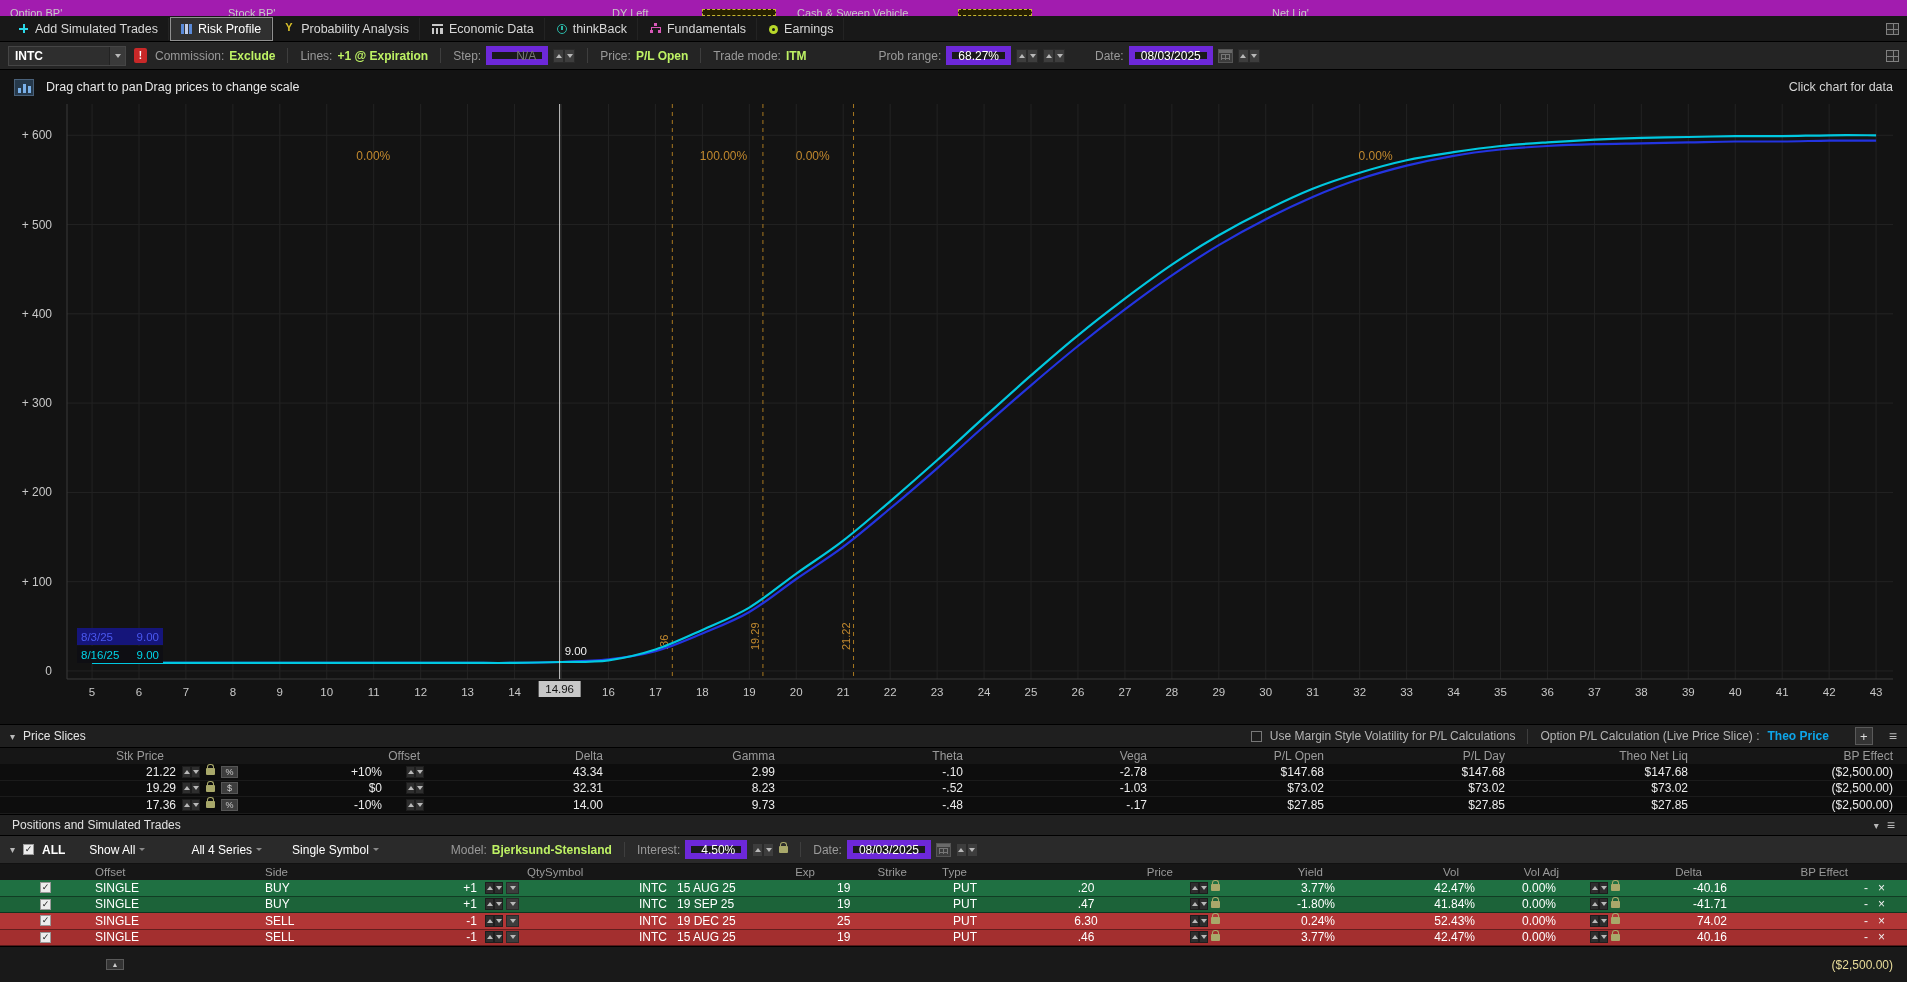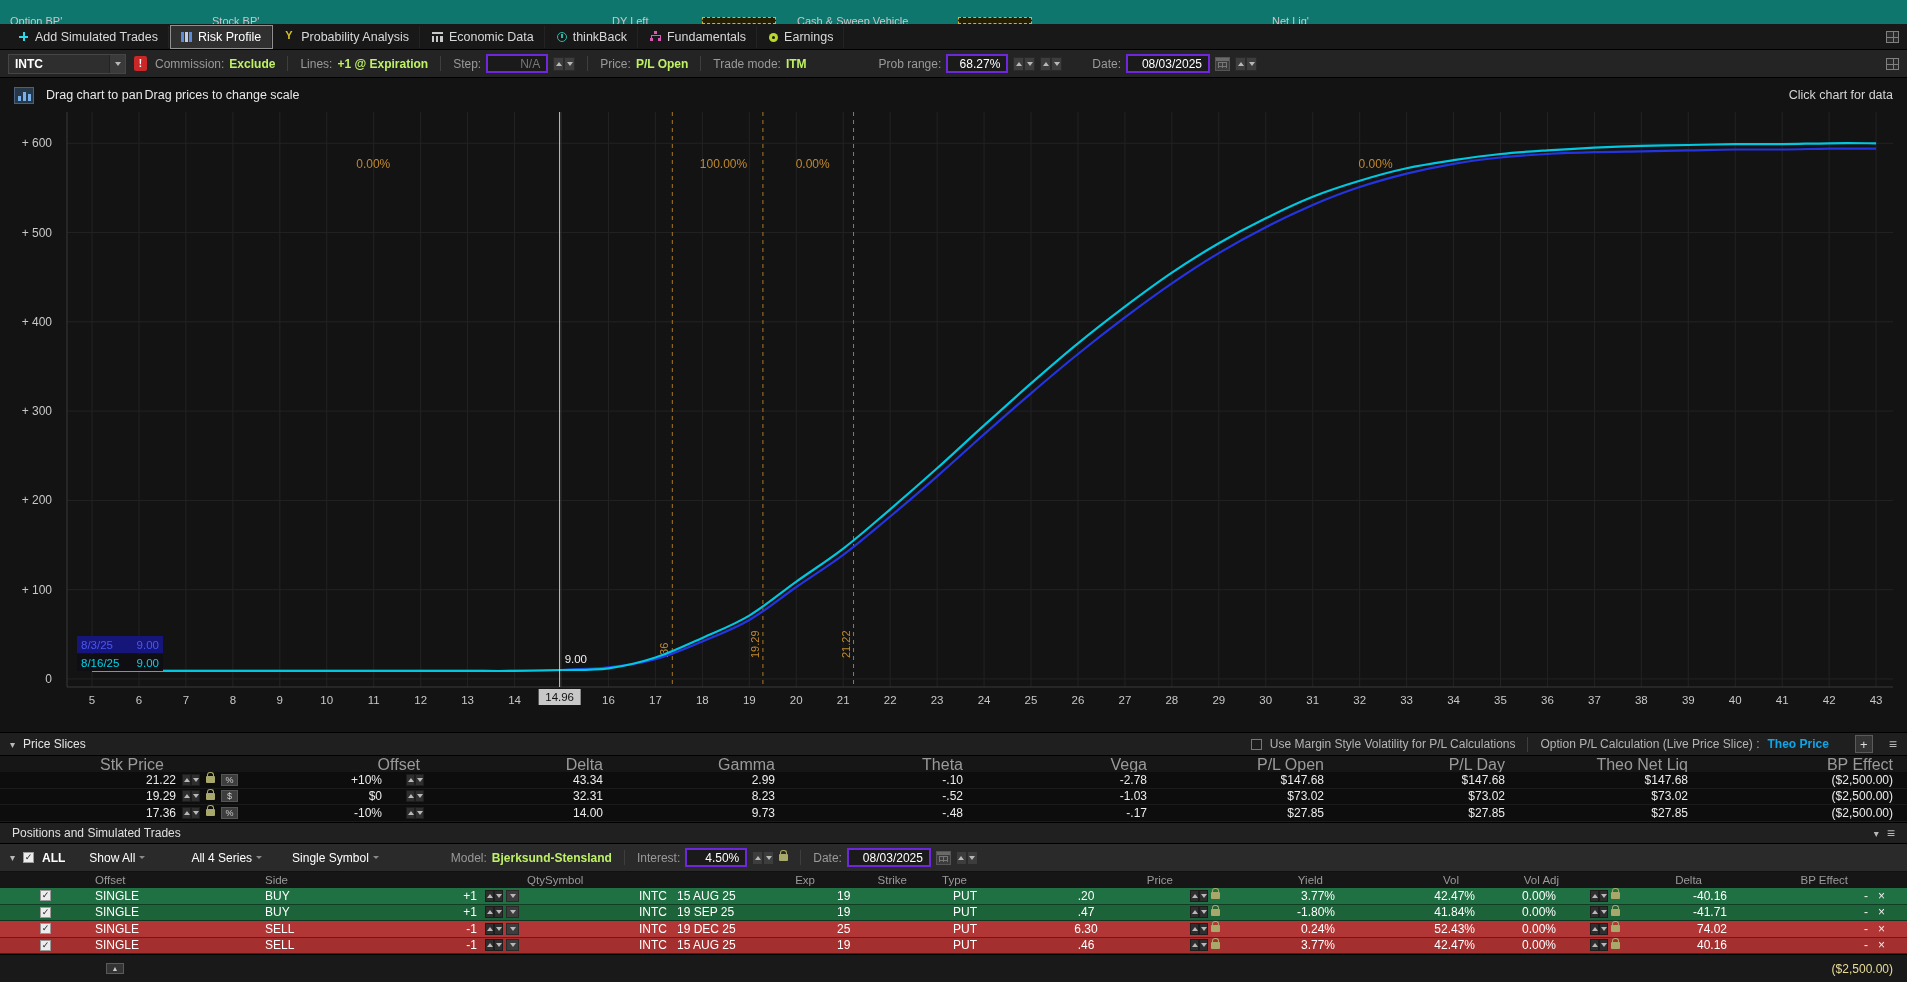--- a/index.html
+++ b/index.html
@@ -1,21 +1,21 @@
 <!DOCTYPE html>
 <html><head>
 <meta charset="utf-8">
 <style>
   *{margin:0;padding:0;box-sizing:border-box}
   html,body{width:1907px;height:982px;overflow:hidden;background:#0c0c0c;
     font-family:"Liberation Sans","DejaVu Sans",sans-serif;color:#ddd;font-size:12px}
   .app{width:1907px;height:982px;display:flex;flex-direction:column;background:#0c0c0c}
 
   
-  .top-strip{flex:none;height:24px;background:#0f766e;position:relative;overflow:hidden}
+  .top-strip{flex:none;height:16px;background:#a21caf;position:relative;overflow:hidden}
   .ts-item{position:absolute;bottom:-3px;font-size:11px;color:#c8c8c8;white-space:nowrap}
   .ts-mask{position:absolute;bottom:0;height:7px;width:74px;border:1px dashed #c8b830;background:#262000}
 
   
   .menubar{flex:none;height:24px;background:#2b2b2b;display:flex;align-items:center;padding:0 10px;border-bottom:1px solid #0a0a0a}
   .menu-items{display:flex;align-items:center;gap:4px}
   .menu-item{padding:3px 12px;color:#c6c6c6;font-size:12.5px;cursor:default;border-radius:2px}
   .menu-item.active{background:#4d4d4d;color:#fff}
   .menubar-right{margin-left:auto;display:flex;align-items:center;gap:6px;color:#ececec;font-size:12.5px}
   .od-icon{width:12px;height:12px;border:2px solid #2ab8c8;border-left-color:transparent;border-radius:50%;position:relative}
@@ -47,21 +47,21 @@
   .toolbar{flex:none;height:28px;background:#242424;display:flex;align-items:center;padding:0 8px;gap:8px;border-bottom:1px solid #000}
   .tgroup{display:flex;align-items:center;gap:5px;white-space:nowrap}
   .tlabel{color:#9a9a9a}
   .tvalue{color:#bef264;font-weight:bold}
   .combo{display:flex;align-items:center;background:#2e2e2e;border:1px solid #454545;height:20px;width:118px}
   .combo-val{flex:1;padding:0 6px;color:#fff;font-weight:bold}
   .combo-arrow{width:16px;height:100%;background:#3a3a3a;border-left:1px solid #222;display:flex;align-items:center;justify-content:center}
   .alert-badge{background:#c82828;color:#fff;width:13px;height:15px;display:flex;align-items:center;justify-content:center;font-size:10px;font-weight:bold;border-radius:2px}
   .alert-badge::before{content:'!'}
   .vsep{width:1px;height:15px;background:#3e3e3e;margin:0 4px;flex:none}
-  .tb-input{background:#1a1a1a;border:2px solid #6d28d9;color:#fff;height:19px;display:inline-flex;align-items:center;justify-content:flex-end;padding:0 6px;min-width:62px}
+  .tb-input{background:#1a1a1a;border:6px solid #6d28d9;color:#fff;height:19px;display:inline-flex;align-items:center;justify-content:flex-end;padding:0 6px;min-width:62px}
   .tb-input.disabled{color:#777}
   .stepper{display:inline-flex;height:14px;flex:none}
   .stepper .st{width:11px;background:#3d3d3d;border:1px solid #2a2a2a;display:flex;align-items:center;justify-content:center}
   .stepper.sm{height:12px}
   .stepper.sm .st{width:9px}
   .tri-up{width:0;height:0;border-left:3.5px solid transparent;border-right:3.5px solid transparent;border-bottom:4px solid #b8b8b8}
   .tri-dn{width:0;height:0;border-left:3.5px solid transparent;border-right:3.5px solid transparent;border-top:4px solid #b8b8b8}
   .cal-icon{width:15px;height:14px;background:#3c3c3c;border:1px solid #555;position:relative;flex:none}
   .cal-icon::after{content:'';position:absolute;top:0;left:0;right:0;height:3px;background:#6a6a6a}
   .cal-icon::before{content:'';position:absolute;top:4px;left:2px;right:2px;bottom:2px;background:linear-gradient(#777 1px,transparent 1px),linear-gradient(90deg,#777 1px,transparent 1px);background-size:4px 4px}
@@ -80,21 +80,21 @@
 
   
   .slices-header{flex:none;height:24px;background:#1f1f1f;display:flex;align-items:center;padding:0 10px;gap:8px;border-top:1px solid #000;border-bottom:1px solid #000}
   .chev{color:#b8b8b8;font-size:10px}
   .sh-title{color:#e4e4e4}
   .sh-note{color:#b4b4b4}
   .sh-calc-val{color:#0ea5e9;font-weight:bold}
   .mini-square{width:11px;height:11px;border:1px solid #777;background:#1c1c1c;flex:none}
   .plus-btn{width:18px;height:18px;background:#343434;border:1px solid #5a5a5a;color:#ddd;display:flex;align-items:center;justify-content:center;font-size:13px;margin-left:18px}
   .menu-btn{color:#b8b8b8;font-size:14px;margin-left:8px}
-  .slices-colhead{flex:none;height:16px;display:grid;grid-template-columns:240px 190px 175px 172px 188px 184px 177px 181px 183px 1fr;align-items:center;background:#161616;color:#9a9a9a;font-size:16px}
+  .slices-colhead{flex:none;height:16px;display:grid;grid-template-columns:240px 190px 175px 172px 188px 184px 177px 181px 183px 1fr;align-items:center;background:#161616;color:#9a9a9a;font-size:12px}
   .slices-colhead .shc{text-align:right;padding-right:2px}
   .shc1{padding-right:76px!important}.shc2{padding-right:10px!important}.shc10{padding-right:14px!important}
   .slices-body{flex:none;height:50px}
   .slices-row{height:16.5px;display:grid;grid-template-columns:240px 190px 175px 172px 188px 184px 177px 181px 183px 1fr;align-items:center;background:#0d0d0d;border-bottom:1px solid #1b1b1b;color:#ececec}
   .slices-row .c1{display:flex;justify-content:flex-end;align-items:center;gap:6px;padding-right:2px}
   .slices-row .c2{display:flex;justify-content:flex-end;align-items:center;padding-right:6px}
   .slices-row .c2 .stepper{margin-left:24px}
   .slices-row .r{text-align:right;padding-right:2px}
   .slices-row .c10{padding-right:14px}
   .badge{min-width:17px;height:12px;background:#3d3d3d;border:1px solid #555;color:#ccc;font-size:9px;display:inline-flex;align-items:center;justify-content:center;padding:0 2px;flex:none}
@@ -146,21 +146,21 @@
   .expander{width:18px;height:11px;background:#333;border:1px solid #5a5a5a;font-size:7px;color:#ccc;display:flex;align-items:center;justify-content:center;margin-left:92px}
   .bb-total{margin-left:auto;color:#e8dc9a}
 </style>
 </head>
 <body>
 
 <div class="app">
 
   <div class="top-strip" id="top-strip">
       <span class="ts-item" style="left:10px">Option BP'</span>
-      <span class="ts-item" style="left:212px">Stock BP'</span>
+      <span class="ts-item" style="left:228px">Stock BP'</span>
       <span class="ts-item" style="left:612px">DY Left</span>
       <span class="ts-item" style="left:797px">Cash &amp; Sweep Vehicle</span>
       <span class="ts-item" style="left:1272px">Net Liq'</span>
       <span class="ts-mask" style="left:702px"></span>
       <span class="ts-mask" style="left:958px"></span>
     </div>
 
 
   <div class="subtabs">
     <div class="subtabs-inner" id="subtabs-inner">

